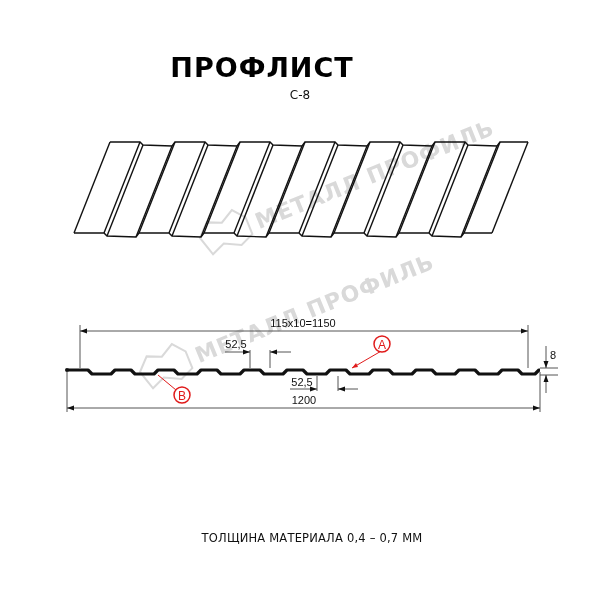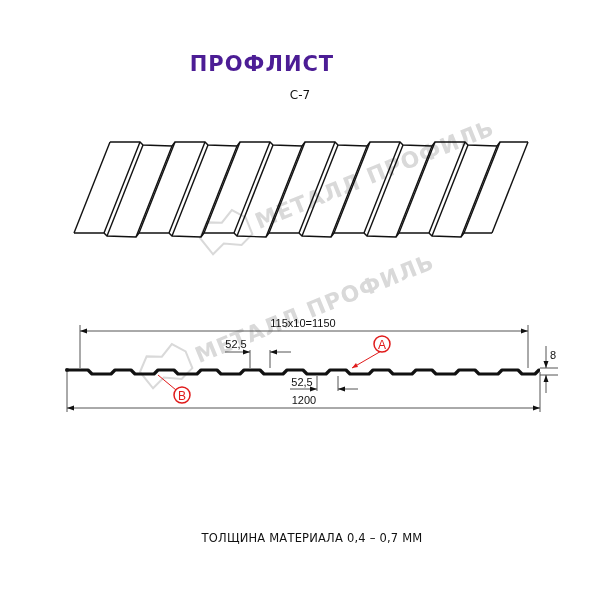--- a/index.html
+++ b/index.html
@@ -1,29 +1,29 @@
 <!DOCTYPE html>
 <html><head>
 <meta charset="utf-8">
 <style>
   html, body { margin: 0; padding: 0; background: #ffffff; }
   body { width: 600px; height: 600px; position: relative; overflow: hidden; font-family: "Liberation Sans", sans-serif; }
-  .title { position: absolute; left: 0; width: 524px; top: 52px; text-align: center; font-family: "DejaVu Sans", sans-serif; font-weight: bold; font-size: 21px; letter-spacing: 1px; color: #4c1d95; }
+  .title { position: absolute; left: 0; width: 524px; top: 52px; text-align: center; font-family: "DejaVu Sans", sans-serif; font-weight: bold; font-size: 27px; letter-spacing: 1px; color: #000000; }
   .subtitle { position: absolute; left: 0; width: 600px; top: 88px; text-align: center; font-family: "DejaVu Sans", sans-serif; font-size: 12px; color: #111111; }
   .footer { position: absolute; left: 12px; width: 600px; top: 531px; text-align: center; font-family: "DejaVu Sans", sans-serif; font-size: 11.5px; color: #111111; letter-spacing: 0.2px; }
   svg.drawing { position: absolute; left: 0; top: 0; }
   .dimtext { font-family: "Liberation Sans", sans-serif; font-size: 11px; fill: #111111; }
   .wm { font-family: "DejaVu Sans", sans-serif; font-weight: bold; font-size: 22px; fill: #d9d9d9; letter-spacing: 1px; }
   .callout { font-family: "Liberation Sans", sans-serif; font-size: 12px; fill: #e01b1b; }
 </style>
 </head>
 <body>
 
 <div class="title">ПРОФЛИСТ</div>
-<div class="subtitle">С-7</div>
+<div class="subtitle">С-8</div>
 
 <svg class="drawing" width="600" height="600" viewBox="0 0 600 600">
 
   <g>
     <g transform="translate(200,238) rotate(-22)">
       <path d="M0,0 L12,-12 L26,-6 L40,-14 L50,-2 L50,16 L36,22 L20,14 L6,20 Z" fill="none" stroke="#d9d9d9" stroke-width="2"></path>
       <text class="wm" x="58" y="14">МЕТАЛЛ ПРОФИЛЬ</text>
     </g>
   </g>
   <g>

